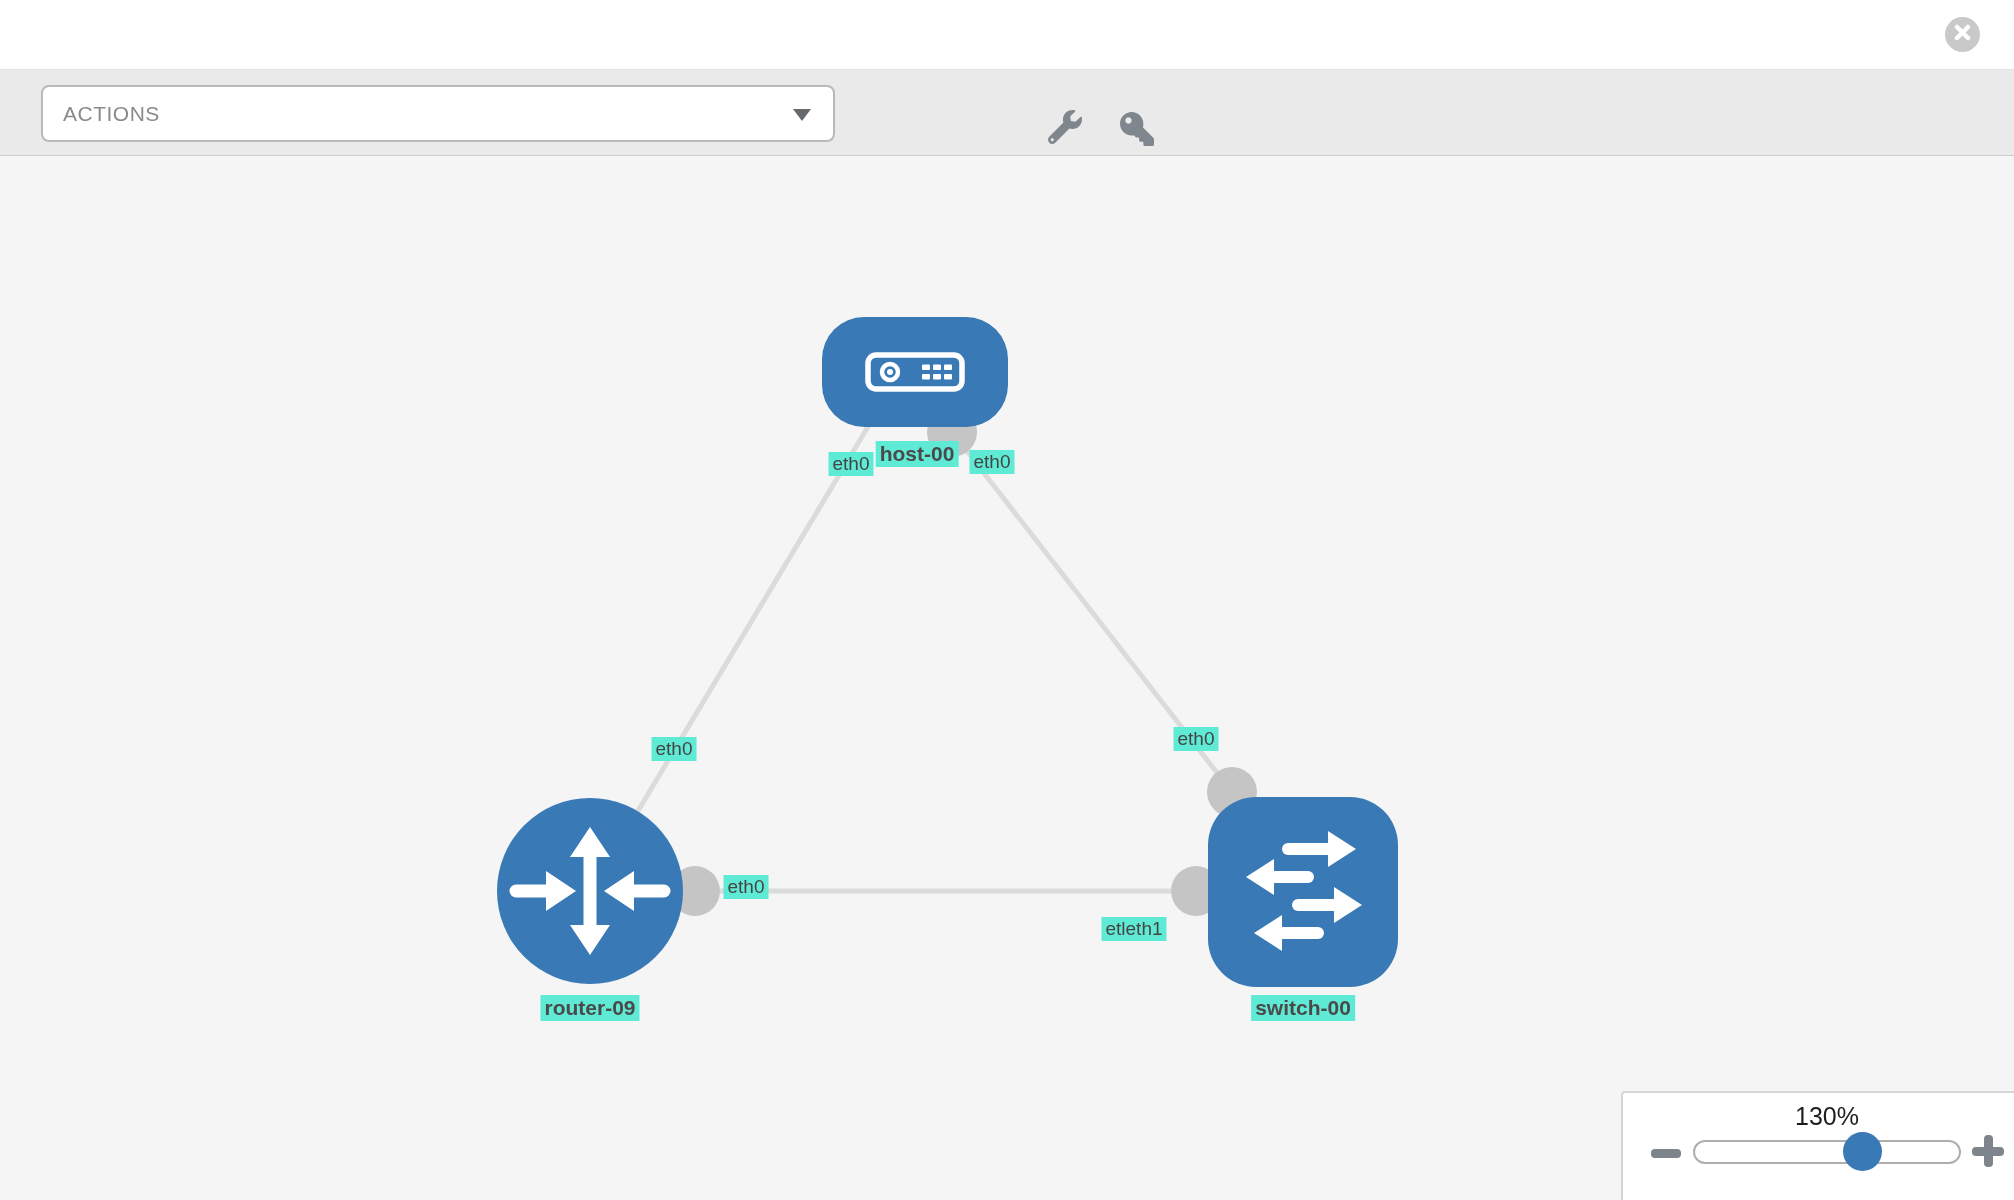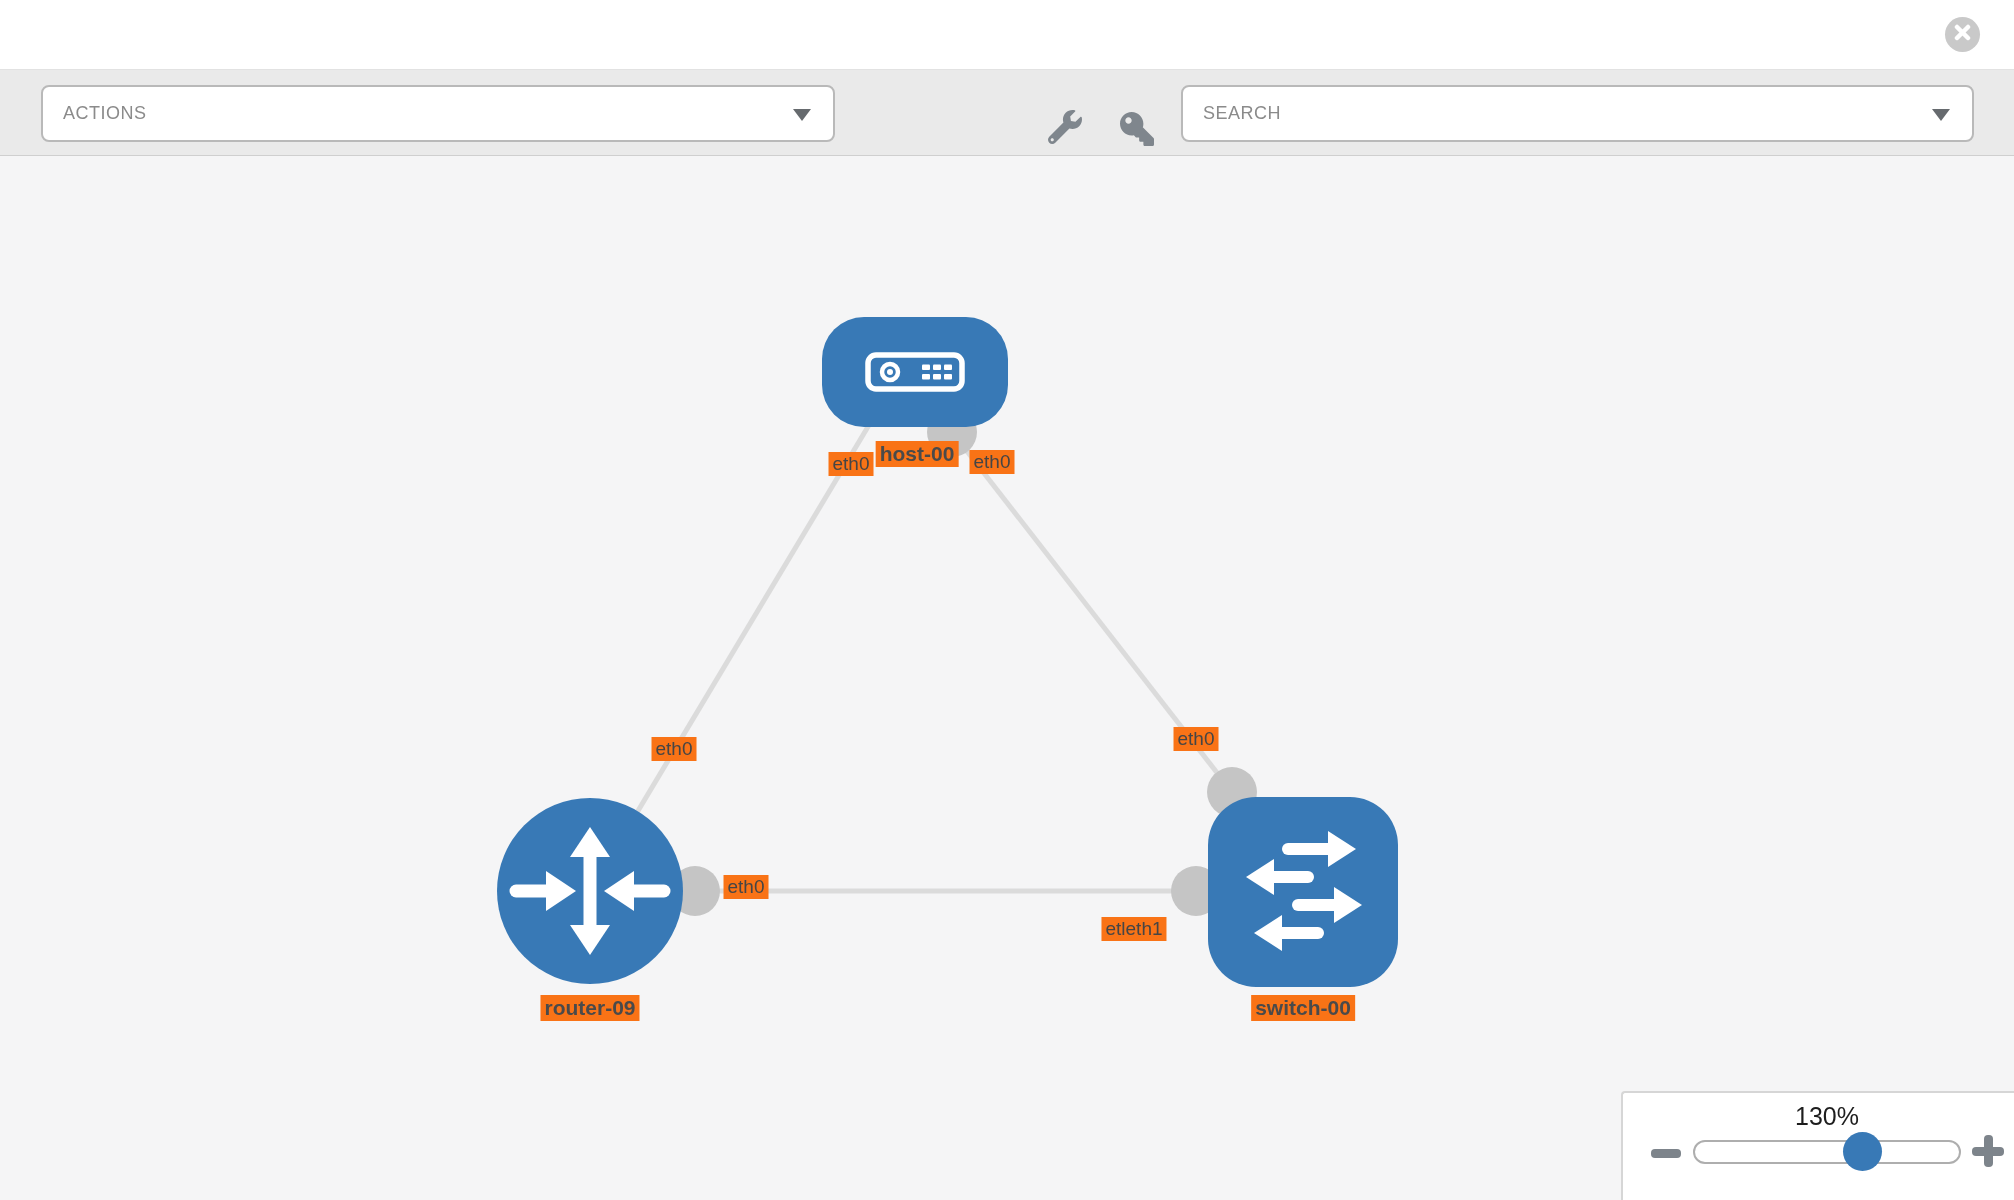--- a/index.html
+++ b/index.html
@@ -25,21 +25,21 @@
   .toolbar{
     position:absolute;left:0;top:70px;width:2014px;height:86px;
     background:#eaeaea;border-bottom:1px solid #cfcfcf;box-sizing:border-box;
   }
   .select-box{
     position:absolute;top:15px;height:57px;background:#ffffff;
     border:2px solid #b9b9b9;border-radius:8px;box-sizing:border-box;
     display:flex;align-items:center;cursor:pointer;
   }
   .select-box .sel-label{
-    margin-left:20px;font-size:18px;color:#8b8b8b;letter-spacing:0.5px;
+    margin-left:20px;font-size:21px;color:#8b8b8b;letter-spacing:0.5px;
   }
   .caret{
     position:absolute;right:22px;top:50%;margin-top:-5px;width:0;height:0;
     border-left:9px solid transparent;border-right:9px solid transparent;
     border-top:12px solid #666a6e;
   }
   .tool-icon-btn{
     position:absolute;top:40px;width:38px;height:38px;cursor:pointer;
     display:flex;align-items:center;justify-content:center;
   }
@@ -48,21 +48,21 @@
   .canvas{
     position:absolute;left:0;top:156px;width:2014px;height:1044px;background:#f5f5f6;
   }
   .edges-svg{position:absolute;left:0;top:0;width:2014px;height:1044px;}
   .node{position:absolute;background:#3879b6;cursor:pointer;}
   .node svg{position:absolute;left:0;top:0;}
   .node-host{left:822px;top:161px;width:186px;height:110px;border-radius:42px;}
   .node-router{left:497px;top:642px;width:186px;height:186px;border-radius:50%;}
   .node-switch{left:1208px;top:641px;width:190px;height:190px;border-radius:48px;}
   .chip{
-    position:absolute;background:#f97316;color:#4a4a4a;white-space:nowrap;
+    position:absolute;background:#5eead4;color:#4a4a4a;white-space:nowrap;
     transform:translateX(-50%);padding:1px 4px;line-height:1.15;
   }
   .chip-node{font-size:21px;font-weight:bold;}
   .chip-if{font-size:19px;color:#454545;}
   
   .zoom-panel{
     position:absolute;left:1621px;top:1091px;width:393px;height:117px;
     background:#ffffff;border:2px solid #d6d6d6;border-right:none;border-bottom:none;
     border-top-left-radius:4px;box-sizing:border-box;
   }
@@ -120,24 +120,20 @@
   </div>
 
   <div class="tool-icon-btn" style="left:1118px;">
     <span style="transform:scaleX(-1);display:inline-flex;">
       <svg viewBox="0 0 512 512" width="33" height="33" fill="#7f868d">
         <path d="M512 176.001C512 273.203 433.202 352 336 352c-11.22 0-22.19-1.062-32.827-3.069l-24.012 27.014A23.999 23.999 0 0 1 261.223 384H224v40c0 13.255-10.745 24-24 24h-40v40c0 13.255-10.745 24-24 24H24c-13.255 0-24-10.745-24-24v-78.059c0-6.365 2.529-12.47 7.029-16.971l161.802-161.802C163.108 219.422 160 198.054 160 176 160 78.798 238.797.001 335.999 0 433.488-.001 512 78.511 512 176.001zM336 128c0 26.51 21.49 48 48 48s48-21.49 48-48-21.49-48-48-48-48 21.49-48 48z"></path>
       </svg>
     </span>
   </div>
 
-  <div class="select-box" style="left:1181px;width:793px;">
-    <span class="sel-label">SEARCH</span>
-    <span class="caret"></span>
-  </div>
 </div>
 
 <div class="canvas">
 
   <svg class="edges-svg">
 
     <line x1="590" y1="735" x2="878" y2="254" stroke="#dbdbdb" stroke-width="5"></line>
     <line x1="952" y1="276" x2="1232" y2="636" stroke="#dbdbdb" stroke-width="5"></line>
     <line x1="590" y1="735" x2="1303" y2="735" stroke="#dbdbdb" stroke-width="5"></line>
 

